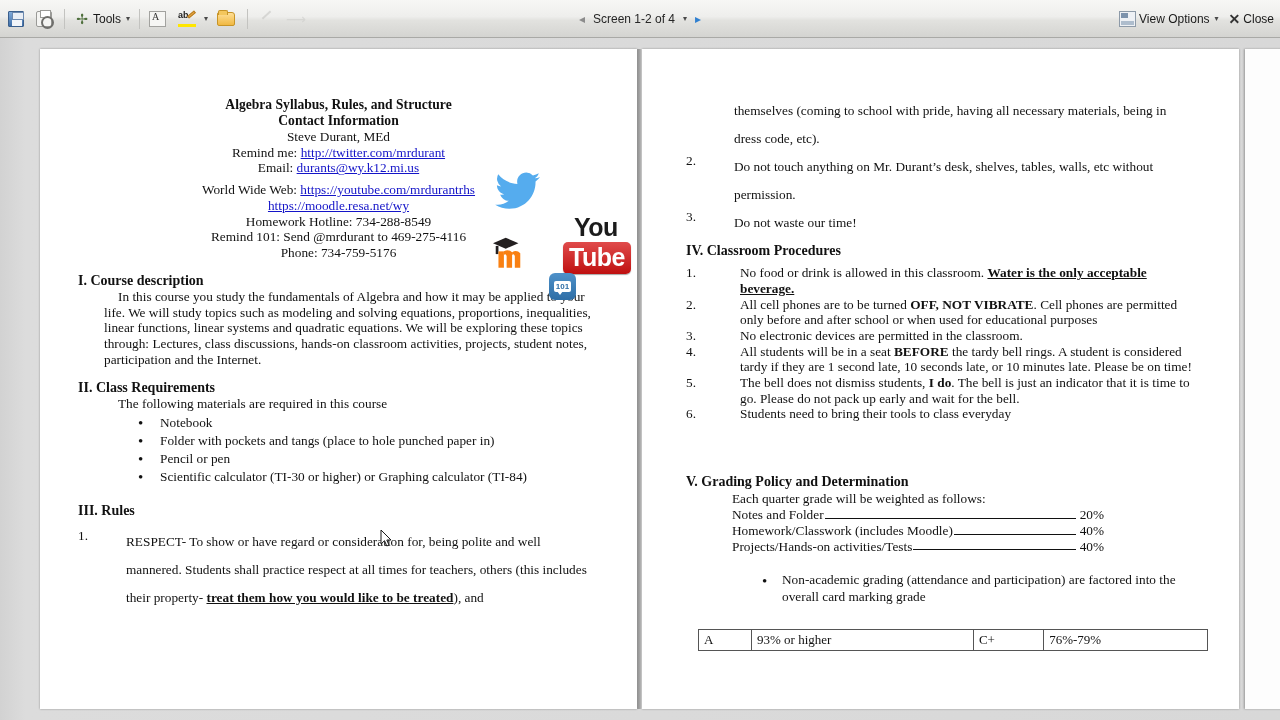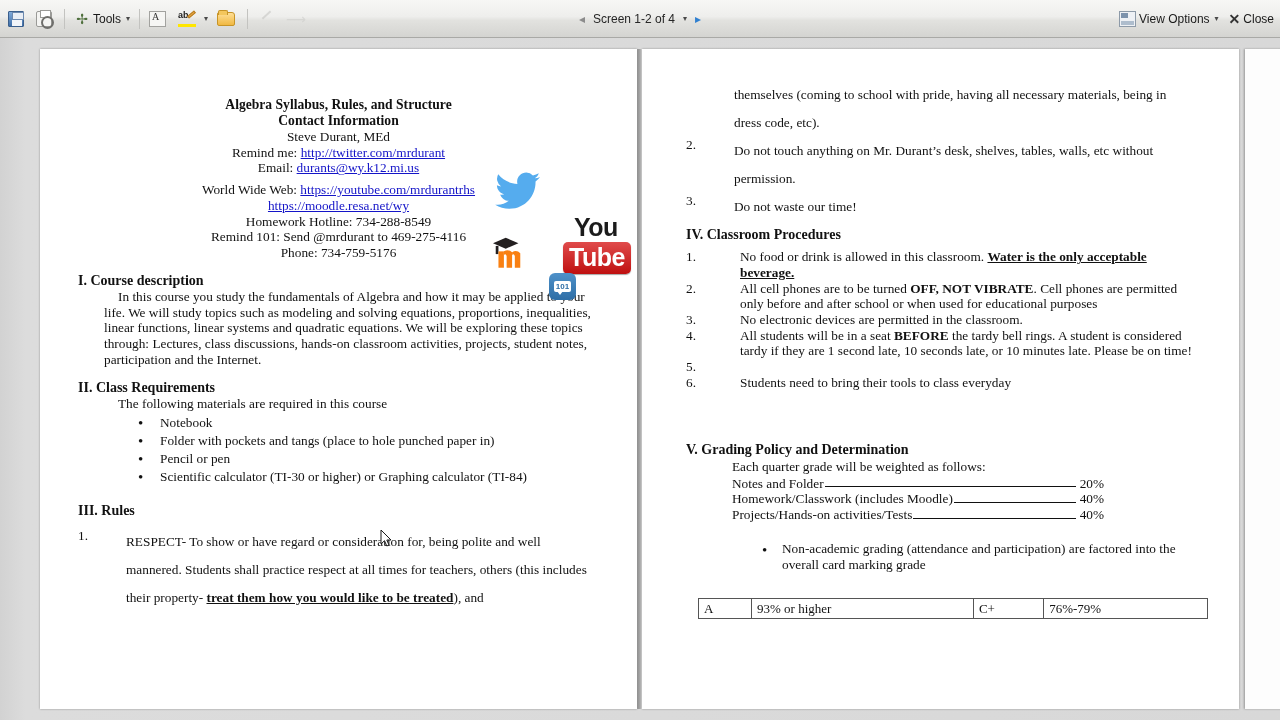--- a/index.html
+++ b/index.html
@@ -89,21 +89,21 @@
             background: linear-gradient(to right,#a9a9a9,#9a9a9a,#bdbdbd); }
 
   
   .doc {
     font-family: "Liberation Serif", serif;
     color: #111;
     font-size: 13.3px;
     line-height: 1.18;
   }
   #page-left .doc  { padding: 48px 38px 0 38px; }
-  #page-right .doc { padding: 32px 42px 0 44px; }
+  #page-right .doc { padding: 48px 42px 0 44px; }
 
   .center { text-align: center; }
   .b { font-weight: bold; }
   .bu { font-weight: bold; text-decoration: underline; }
   a.link { color: #1414c8; text-decoration: underline; }
 
   .title-line { font-weight: bold; font-size: 13.6px; }
   .sec-head { font-weight: bold; font-size: 14px; margin-top: 12px; }
 
   .para { margin-left: 26px; text-indent: 14px; }
@@ -332,20 +332,21 @@
           <div class="numrow">
             <div class="n">3.</div>
             <div class="t">No electronic devices are permitted in the classroom.</div>
           </div>
           <div class="numrow">
             <div class="n">4.</div>
             <div class="t"><span>All students will be in a seat </span><span class="b">BEFORE</span><span> the tardy bell rings. A student is considered tardy if they are 1 second late, 10 seconds late, or 10 minutes late. Please be on time!</span></div>
           </div>
           <div class="numrow">
             <div class="n">5.</div>
+            <div class="t"><span>The bell does not dismiss students, </span><span class="b">I do</span><span>. The bell is just an indicator that it is time to go. Please do not pack up early and wait for the bell.</span></div>
           </div>
           <div class="numrow">
             <div class="n">6.</div>
             <div class="t">Students need to bring their tools to class everyday</div>
           </div>
         </div>
 
         <div class="sec-head" style="margin-top:52px">V. Grading Policy and Determination</div>
         <div style="margin-left:46px">Each quarter grade will be weighted as follows:</div>
 

